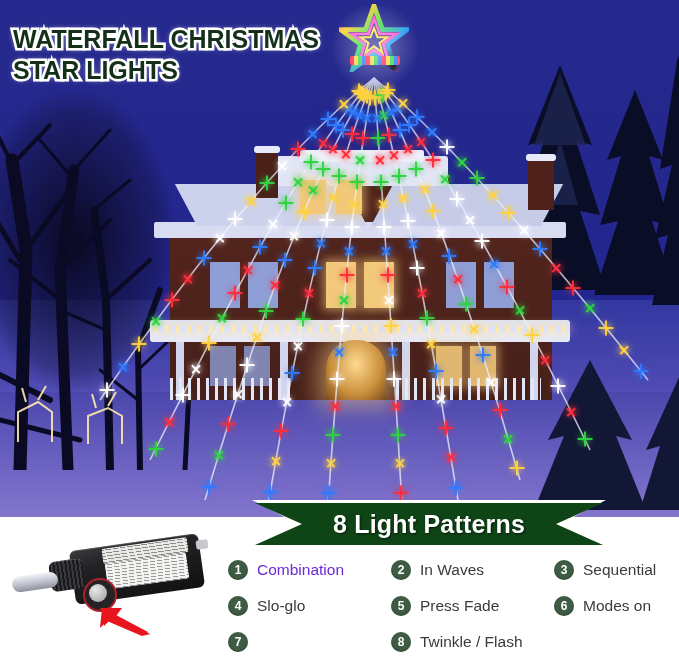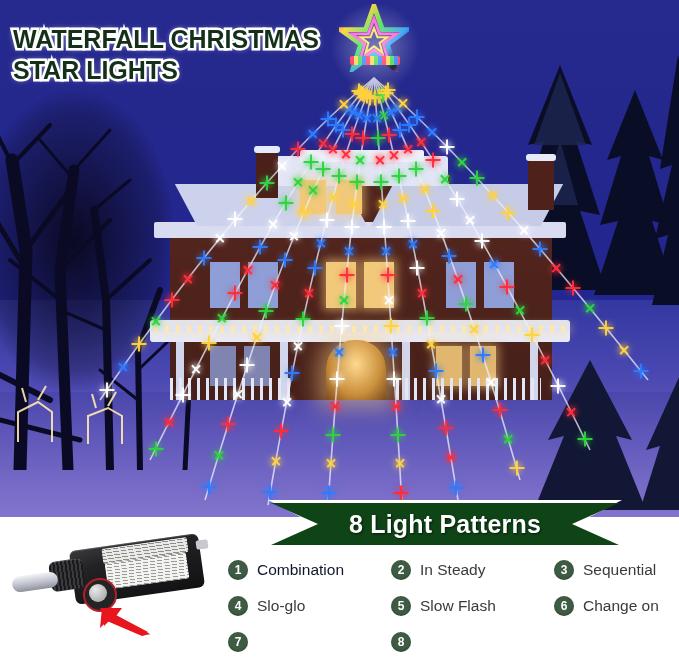--- a/index.html
+++ b/index.html
@@ -36,21 +36,21 @@
   .lt.d::before{width:11px;height:1.5px;transform:translate(-50%,-50%) rotate(45deg);}
   .lt.d::after{width:1.5px;height:11px;transform:translate(-50%,-50%) rotate(45deg);}
 
   
   #star{position:absolute;left:339px;top:4px;width:70px;height:80px;}
   .starpoly{position:absolute;left:0;top:0;width:70px;height:68px;}
   #starband{position:absolute;left:350px;top:56px;width:50px;height:9px;
     background:repeating-linear-gradient(90deg,#ff2d55 0 4px,#ffd24a 4px 8px,#39d94a 8px 12px,#2e7bff 12px 16px);border-radius:2px;}
 
   
-  #banner{position:absolute;left:268px;top:500px;width:354px;height:48px;z-index:40;}
+  #banner{position:absolute;left:252px;top:500px;width:354px;height:48px;z-index:40;}
   #bannerShape{position:absolute;inset:0;background:#ffffff;
     clip-path:polygon(0% 0%, 13% 50%, 0% 100%, 100% 100%, 87% 50%, 100% 0%);}
   #bannerInner{position:absolute;left:3px;top:3px;right:3px;bottom:3px;background:#0e4416;
     clip-path:polygon(0% 0%, 13.5% 50%, 0% 100%, 100% 100%, 86.5% 50%, 100% 0%);}
   #bannerText{position:absolute;inset:0;display:flex;align-items:center;justify-content:center;
     color:#fff;font-size:25px;font-weight:bold;letter-spacing:.2px;
     text-shadow:1px 1px 2px rgba(0,0,0,.6);}
 
   
   #title{position:absolute;left:13px;top:24px;z-index:40;width:360px;
@@ -451,43 +451,44 @@
     <svg id="arrow" viewBox="0 0 54 30">
       <polygon points="52,28 18,10 24,2 4,2 2,22 9,15 44,30" fill="#e8151f"></polygon>
       <polygon points="50,26 16,8 12,14 4,4 6,20 12,14 45,29" fill="#e8151f"></polygon>
       <path d="M50 27 L10 5 L6 11 L2 2 L14 2 L10 8 L52 29 Z" fill="#e8151f"></path>
     </svg>
   </div>
 
   <div id="patterns">
       <div class="pitem" style="left: 0px; top: 0px;">
         <div class="pnum" style="background: rgb(61, 92, 67);">1</div>
-        <div class="plabel" style="color: #0f172a;">Combination</div>
+        <div class="plabel" style="color: #6d28d9;">Combination</div>
       </div>
       <div class="pitem" style="left: 163px; top: 0px;">
         <div class="pnum" style="background: rgb(61, 92, 67);">2</div>
-        <div class="plabel" style="color: rgb(58, 58, 58);">In Steady</div>
+        <div class="plabel" style="color: rgb(58, 58, 58);">In Waves</div>
       </div>
       <div class="pitem" style="left: 326px; top: 0px;">
         <div class="pnum" style="background: rgb(61, 92, 67);">3</div>
         <div class="plabel" style="color: rgb(58, 58, 58);">Sequential</div>
       </div>
       <div class="pitem" style="left: 0px; top: 36px;">
         <div class="pnum" style="background: rgb(61, 92, 67);">4</div>
         <div class="plabel" style="color: rgb(58, 58, 58);">Slo-glo</div>
       </div>
       <div class="pitem" style="left: 163px; top: 36px;">
         <div class="pnum" style="background: rgb(61, 92, 67);">5</div>
-        <div class="plabel" style="color: rgb(58, 58, 58);">Slow Flash</div>
+        <div class="plabel" style="color: rgb(58, 58, 58);">Press Fade</div>
       </div>
       <div class="pitem" style="left: 326px; top: 36px;">
         <div class="pnum" style="background: rgb(61, 92, 67);">6</div>
-        <div class="plabel" style="color: rgb(58, 58, 58);">Change on</div>
+        <div class="plabel" style="color: rgb(58, 58, 58);">Modes on</div>
       </div>
       <div class="pitem" style="left: 0px; top: 72px;">
         <div class="pnum" style="background: rgb(61, 92, 67);">7</div>
       </div>
       <div class="pitem" style="left: 163px; top: 72px;">
         <div class="pnum" style="background: rgb(61, 92, 67);">8</div>
+        <div class="plabel" style="color: rgb(58, 58, 58);">Twinkle / Flash</div>
       </div>
     </div>
 
 </div>
 
 </body></html>

